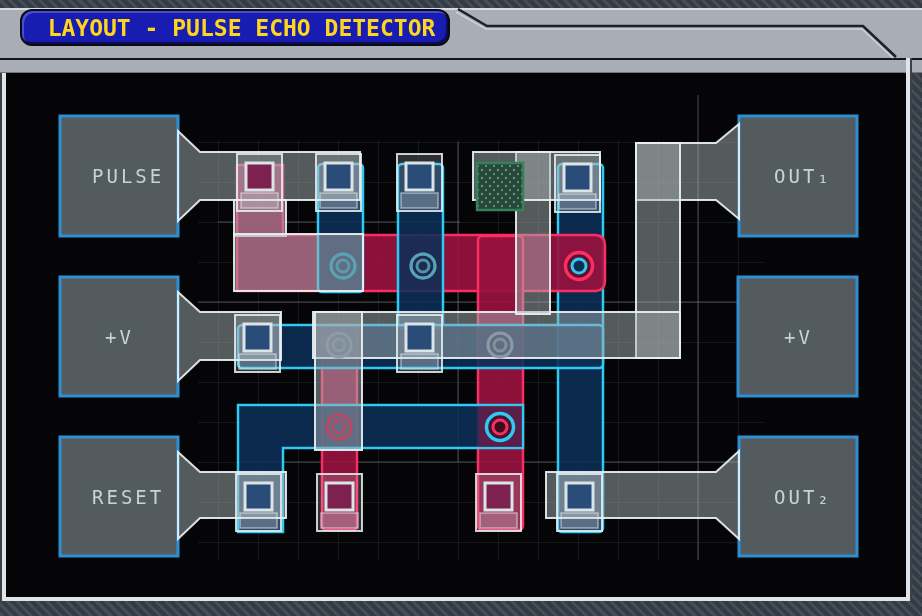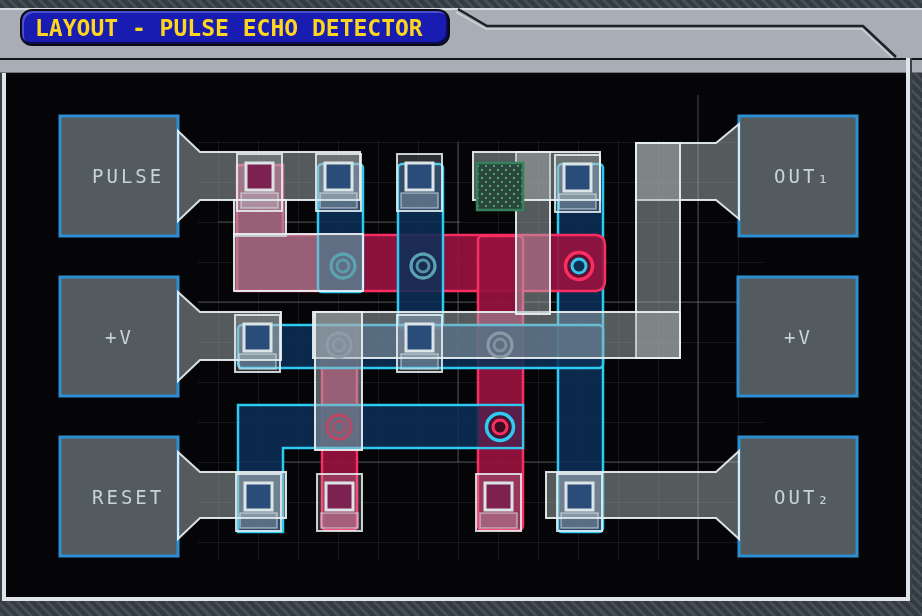--- a/index.html
+++ b/index.html
@@ -6,21 +6,21 @@
   .screen{position:relative;width:922px;height:616px;overflow:hidden;
     background:repeating-linear-gradient(45deg, var(--hatch_light,#454e58) 0 3px, var(--hatch_dark,#343b43) 3px 7px);
     font-family:"DejaVu Sans Mono", monospace;}
   .header{position:absolute;left:0;top:8px;width:922px;height:48px;
     background:var(--header_silver,#a9aeb6);border-top:2px solid #d8dde2;}
   .header2{position:absolute;left:0;top:58px;width:922px;height:12px;
     background:var(--header_silver,#a9aeb6);border-top:2px solid #14171a;border-bottom:1px solid #70767c;}
   .title-lozenge{position:absolute;left:22px;top:11px;width:426px;height:33px;
     background:var(--title_bg,#191cb0);border-radius:10px;
     box-shadow:0 0 0 2px #0a0a12, inset 2px 2px 0 rgba(150,160,255,.38), inset -2px -2px 0 rgba(0,0,10,.55);
-    display:flex;align-items:center;}
+    display:flex;align-items:center;justify-content:center;}
   .title-text{color:var(--title_text,#ffd61e);font-size:23px;font-weight:bold;
     padding-left:13px;white-space:nowrap;letter-spacing:0px;}
   .frame-left-dark{position:absolute;left:0;top:8px;width:2px;height:595px;background:#3a4147;}
   .frame-left{position:absolute;left:2px;top:8px;width:4px;height:593px;background:#dfe5e8;}
   .frame-right{position:absolute;left:906px;top:58px;width:4px;height:543px;background:#dfe5e8;}
   .frame-right-dark{position:absolute;left:910px;top:58px;width:2px;height:543px;background:#3a4147;}
   .frame-bottom{position:absolute;left:2px;top:597px;width:908px;height:4px;background:#dfe5e8;}
   .board{position:absolute;left:6px;top:70px;width:900px;height:527px;background:var(--board_bg,#050507);}
   svg{position:absolute;left:0;top:0;}
   .metal{fill:rgba(165,176,178,0.50);stroke:var(--metal_border,#e9f1f3);stroke-width:2;stroke-opacity:.92;}

